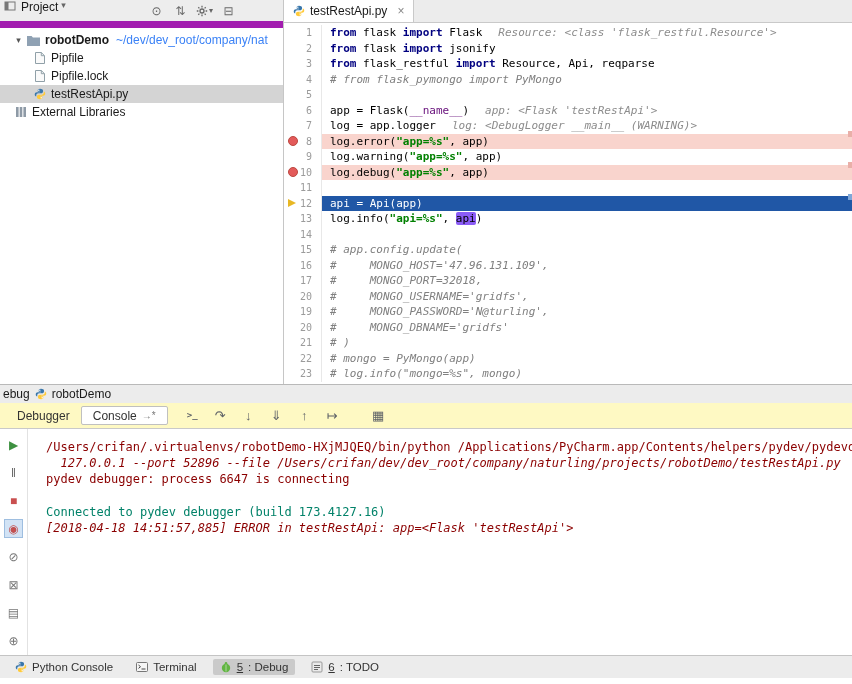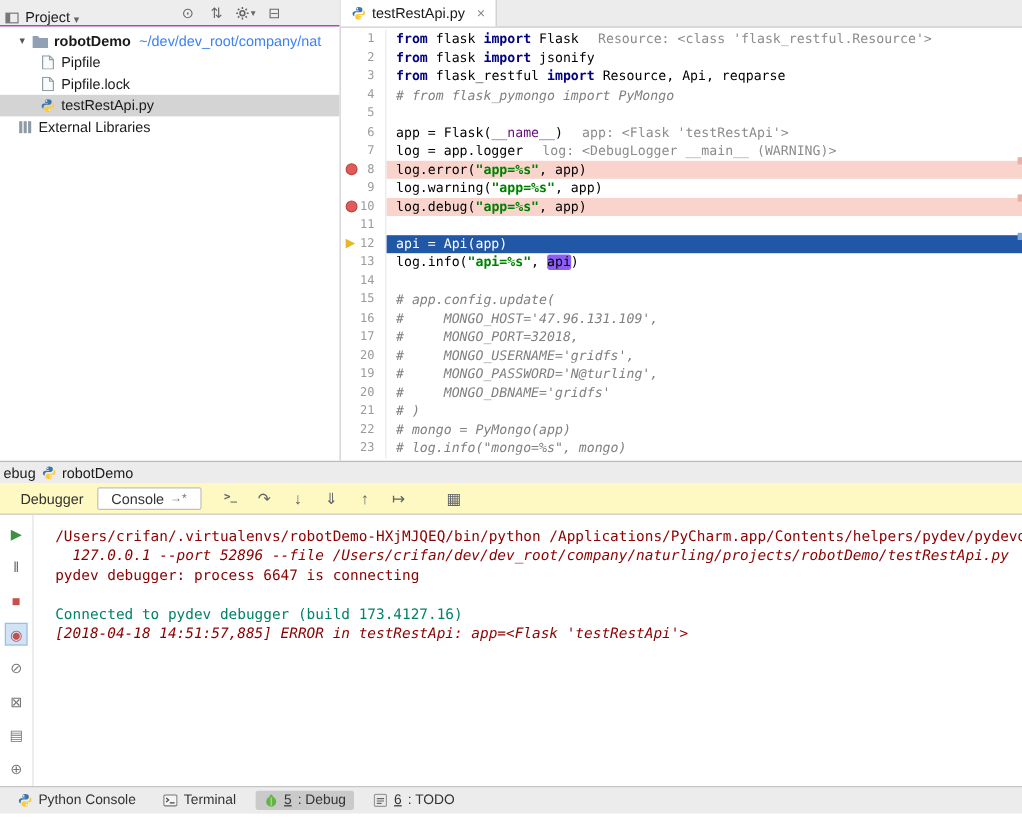--- a/index.html
+++ b/index.html
@@ -3,22 +3,22 @@
 <meta charset="utf-8">
 <style>
   html,body{margin:0;padding:0}
   body{width:852px;height:684px;position:relative;overflow:hidden;background:#fff;
        font-family:"Liberation Sans",sans-serif;font-size:12px;color:#1a1a1a}
   .icn{display:inline-flex;align-items:center;justify-content:center;line-height:1}
 
   
   #project-panel{position:absolute;left:0;top:0;width:283px;height:384px;background:#fff;
                  border-right:1px solid #c6c6c6;overflow:hidden}
-  .panel-header{height:21px;background:#ededed;border-bottom:1px solid #a21caf;
-                display:flex;align-items:flex-end;padding:0 4px;position:relative}
+  .panel-header{height:21px;background:#ededed;border-bottom:7px solid #a21caf;
+                display:flex;align-items:flex-start;padding:0 4px;position:relative}
   .ph-title{margin-left:5px}
   .ph-caret{color:#666;font-size:9px;margin-left:3px}
   #ph-buttons{position:absolute;left:148px;top:0;height:21px;display:flex;align-items:center;gap:7px}
   .tbtn{width:17px;height:17px;display:inline-flex;align-items:center;justify-content:center;
         color:#6a6a6a;font-size:12px;cursor:default}
   .tbtn .mini-caret{font-size:8px;color:#666;margin-left:1px}
   #project-tree{padding-top:3px}
   .trow{height:18px;display:flex;align-items:center;white-space:nowrap;overflow:hidden}
   .trow.sel{background:#d4d4d4}
   .trow .arrow{width:13px;text-align:center;color:#555;font-size:9px;flex:0 0 13px}
@@ -38,21 +38,21 @@
   .eline{display:flex;height:15.5px}
   .gut{flex:0 0 38px;position:relative;text-align:right;padding-right:9px;color:#9b9b9b;
        font-size:10px;border-right:1px solid #e8e8e8;box-sizing:border-box}
   .codecell{flex:1;white-space:pre;padding-left:8px}
   .eline.bp .codecell{background:#f9d4cd}
   .eline.exec .codecell{background:#2057a6}
   .eline.exec .codecell span{color:#fff !important;background:transparent !important}
   .k{color:#000080;font-weight:bold}
   .s{color:#008000;font-weight:bold}
   .c{color:#808080;font-style:italic}
-  .h{color:#8c8c8c;margin-left:16px}
+  .h{color:#8c8c8c;font-style:italic;margin-left:16px}
   .d{color:#660e7a}
   .p{color:#000}
   .u{background:#8b5cf6;border-radius:2px;color:#000}
   .bp-dot{position:absolute;left:4px;top:2.5px;width:10px;height:10px;border-radius:50%;
           background:#e35a5a;border:1px solid #bc4841;box-sizing:border-box}
   .exec-arrow{position:absolute;left:4px;top:3px;width:0;height:0;
               border-left:8px solid #e8b724;border-top:4.5px solid transparent;border-bottom:4.5px solid transparent}
   #stripe{position:absolute;right:0;top:23px;width:4px;bottom:0}
   .smark{position:absolute;right:0;width:4px;height:6px}
 

